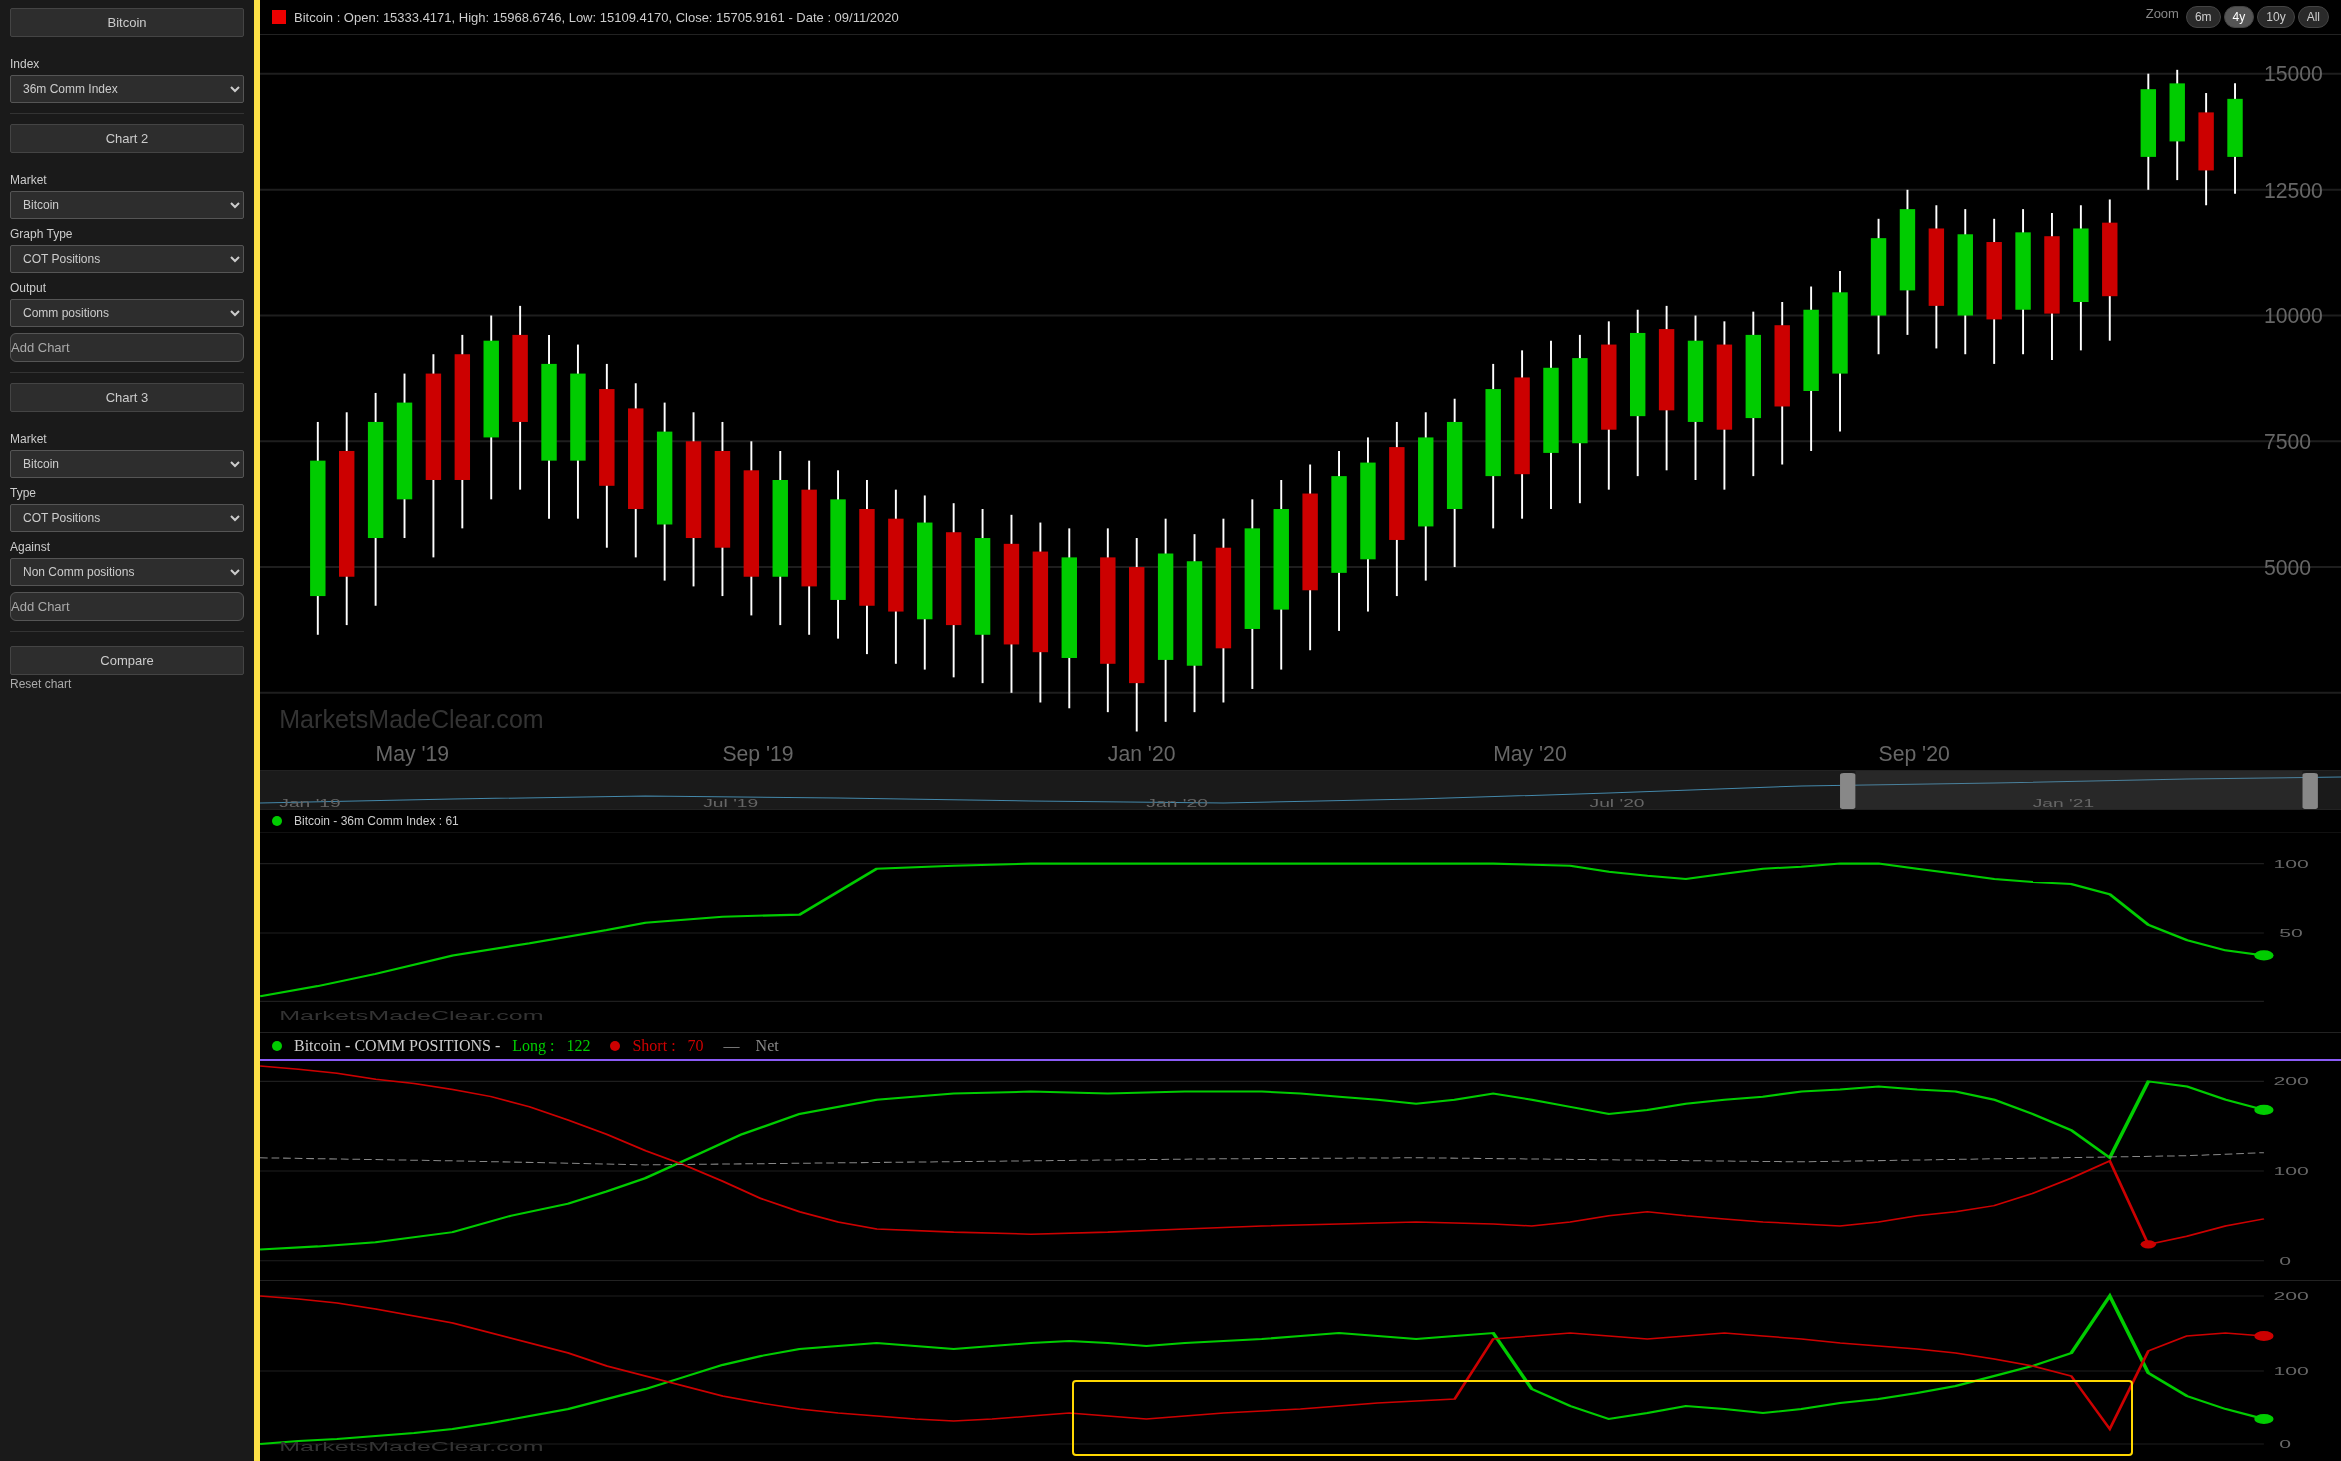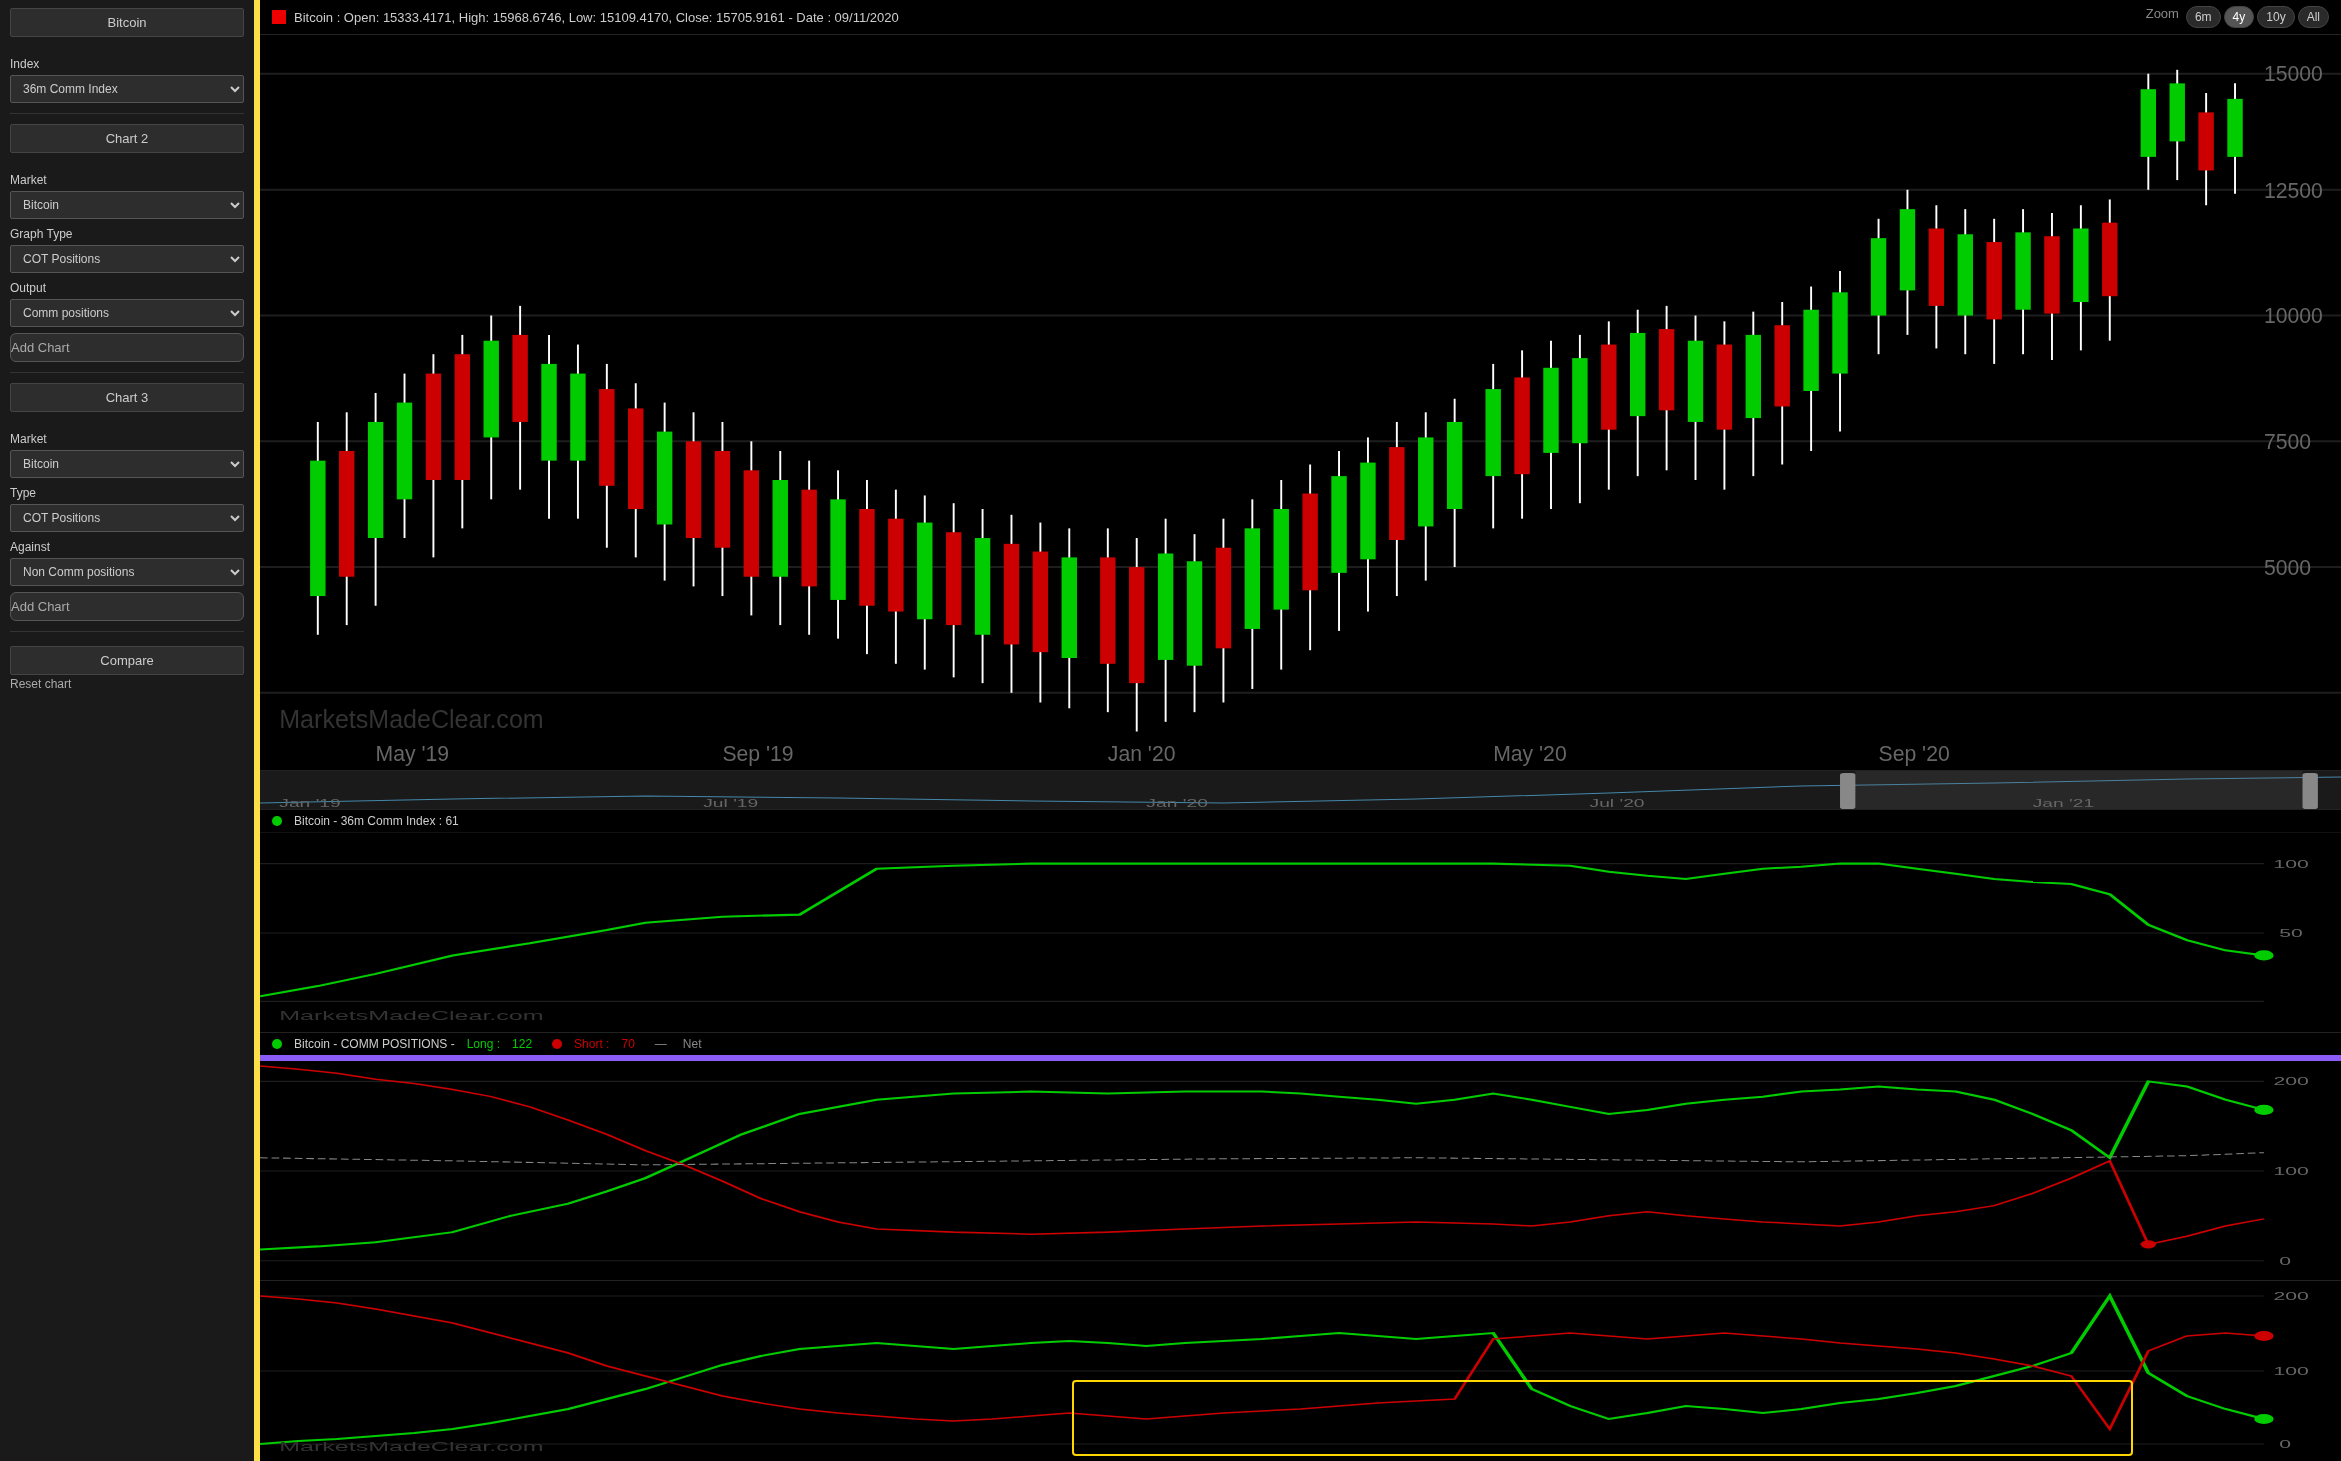--- a/index.html
+++ b/index.html
@@ -195,26 +195,27 @@
     
     .cot-panel {
       height: 220px;
       position: relative;
       border-bottom: 1px solid #222;
       background: #000;
     }
 
     .cot-legend {
       padding: 4px 12px;
-      font-size: 12px;
+      font-size: 16px;
       background: #000;
-      border-bottom: 6px solid #8b5cf6;
+      border-bottom: 2px solid #8b5cf6;
       display: flex;
       align-items: center;
       gap: 12px;
+      font-family: Liberation Serif, serif;
     }
 
     
     .bottom-cot-panel {
       flex: 1;
       position: relative;
       background: #000;
       min-height: 180px;
     }
 

